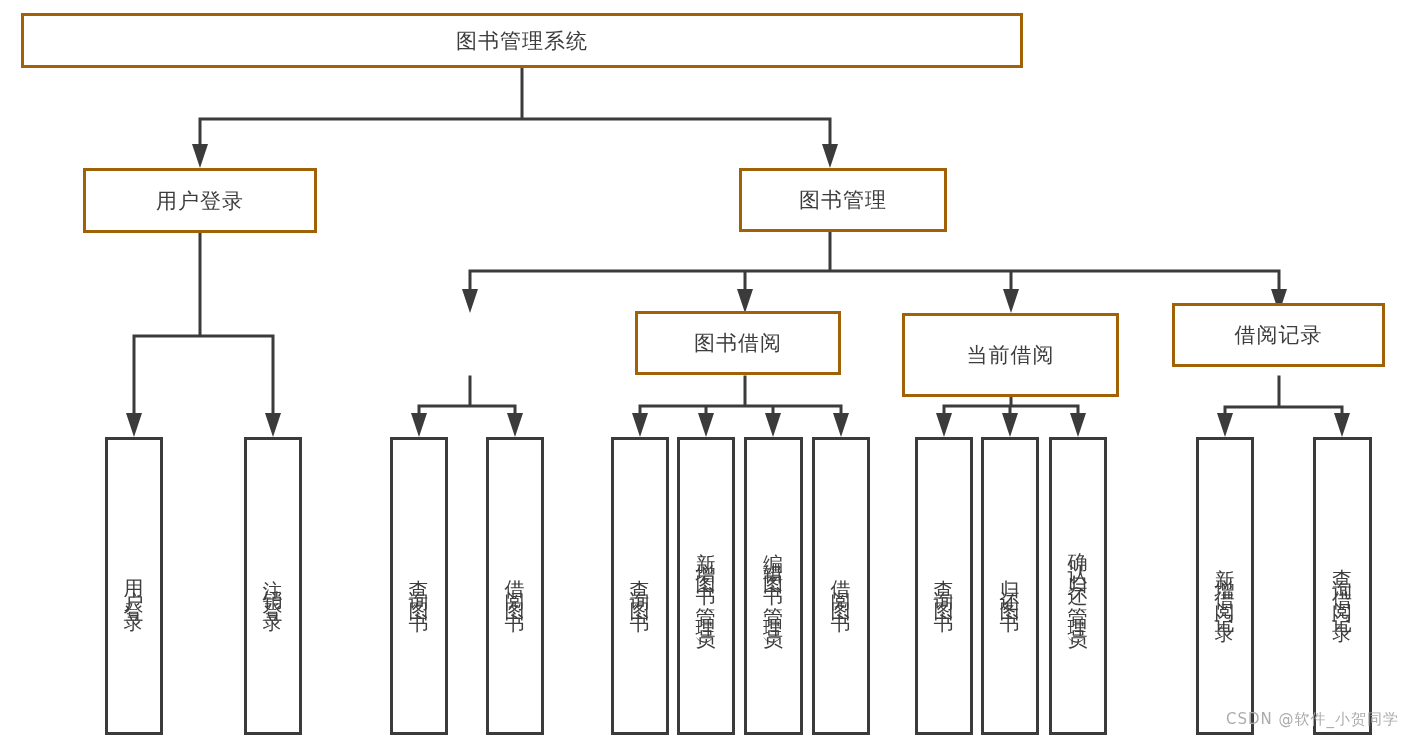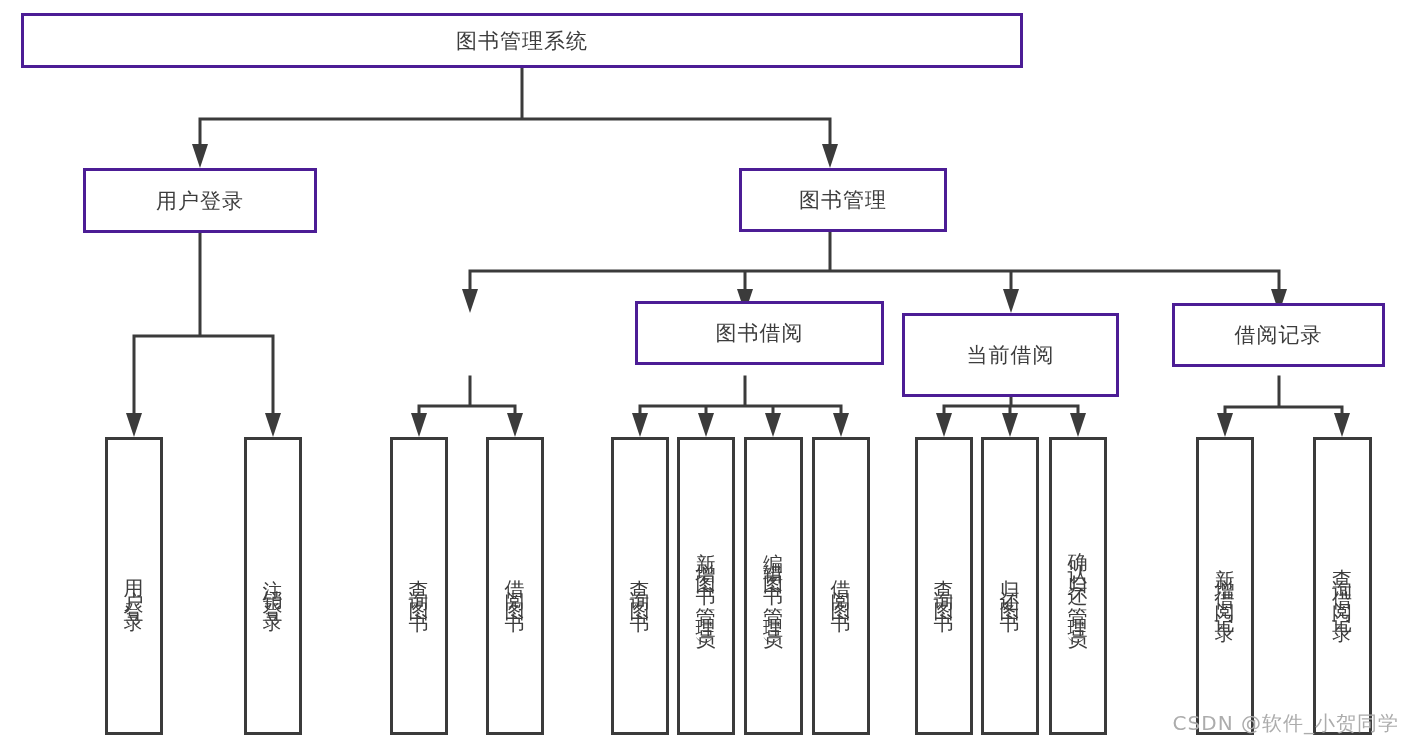--- a/index.html
+++ b/index.html
@@ -2,35 +2,35 @@
 <html><head>
 <meta charset="utf-8">
 <style>
   html,body{margin:0;padding:0;background:#fff;}
   .canvas{
     position:relative;width:1405px;height:747px;background:#fff;overflow:hidden;
     font-family:"DejaVu Sans","Liberation Sans",sans-serif;
   }
   .wires{position:absolute;left:0;top:0;}
   .node{
-    position:absolute;background:#fff;border:3px solid #4c1d95;box-sizing:border-box;
+    position:absolute;background:#fff;border:3px solid #a16207;box-sizing:border-box;
     display:flex;align-items:center;justify-content:center;
     font-size:21px;color:#3d3d3d;letter-spacing:1px;white-space:nowrap;
   }
   .vnode{
     position:absolute;background:#fff;border:3px solid #3b3b3b;box-sizing:border-box;
     display:flex;align-items:center;justify-content:center;
   }
   .vlabel{
     writing-mode:vertical-rl;text-orientation:mixed;
     font-size:20px;letter-spacing:11px;line-height:1;color:#3d3d3d;
   }
   .watermark{
     position:absolute;top:710px;right:6px;z-index:5;
-    font-size:20px;color:#acacac;white-space:nowrap;letter-spacing:1px;
+    font-size:15px;color:#acacac;white-space:nowrap;letter-spacing:1px;
   }
 </style>
 </head>
 <body>
 
 <div class="canvas">
 
   <svg class="wires" width="1405" height="747" viewBox="0 0 1405 747">
     <g stroke="#3b3b3b" stroke-width="3" fill="none" stroke-linecap="square">
       <path d="M522 68 V119 M200 119 H830 M200 119 V155 M830 119 V155"></path>
@@ -68,21 +68,21 @@
     <span>图书管理系统</span>
   </div>
 
   <div class="node" style="left:83px;top:168px;width:234px;height:65px">
     <span>用户登录</span>
   </div>
   <div class="node" style="left:739px;top:168px;width:208px;height:64px">
     <span>图书管理</span>
   </div>
 
-  <div class="node" style="left:635px;top:301px;width:249px;height:64px">
+  <div class="node" style="left:635px;top:311px;width:206px;height:64px">
     <span>图书借阅</span>
   </div>
   <div class="node" style="left:902px;top:313px;width:217px;height:84px">
     <span>当前借阅</span>
   </div>
   <div class="node" style="left:1172px;top:303px;width:213px;height:64px">
     <span>借阅记录</span>
   </div>
 
   <div class="vnode" style="left:105px;top:437px;width:58px;height:298px">

